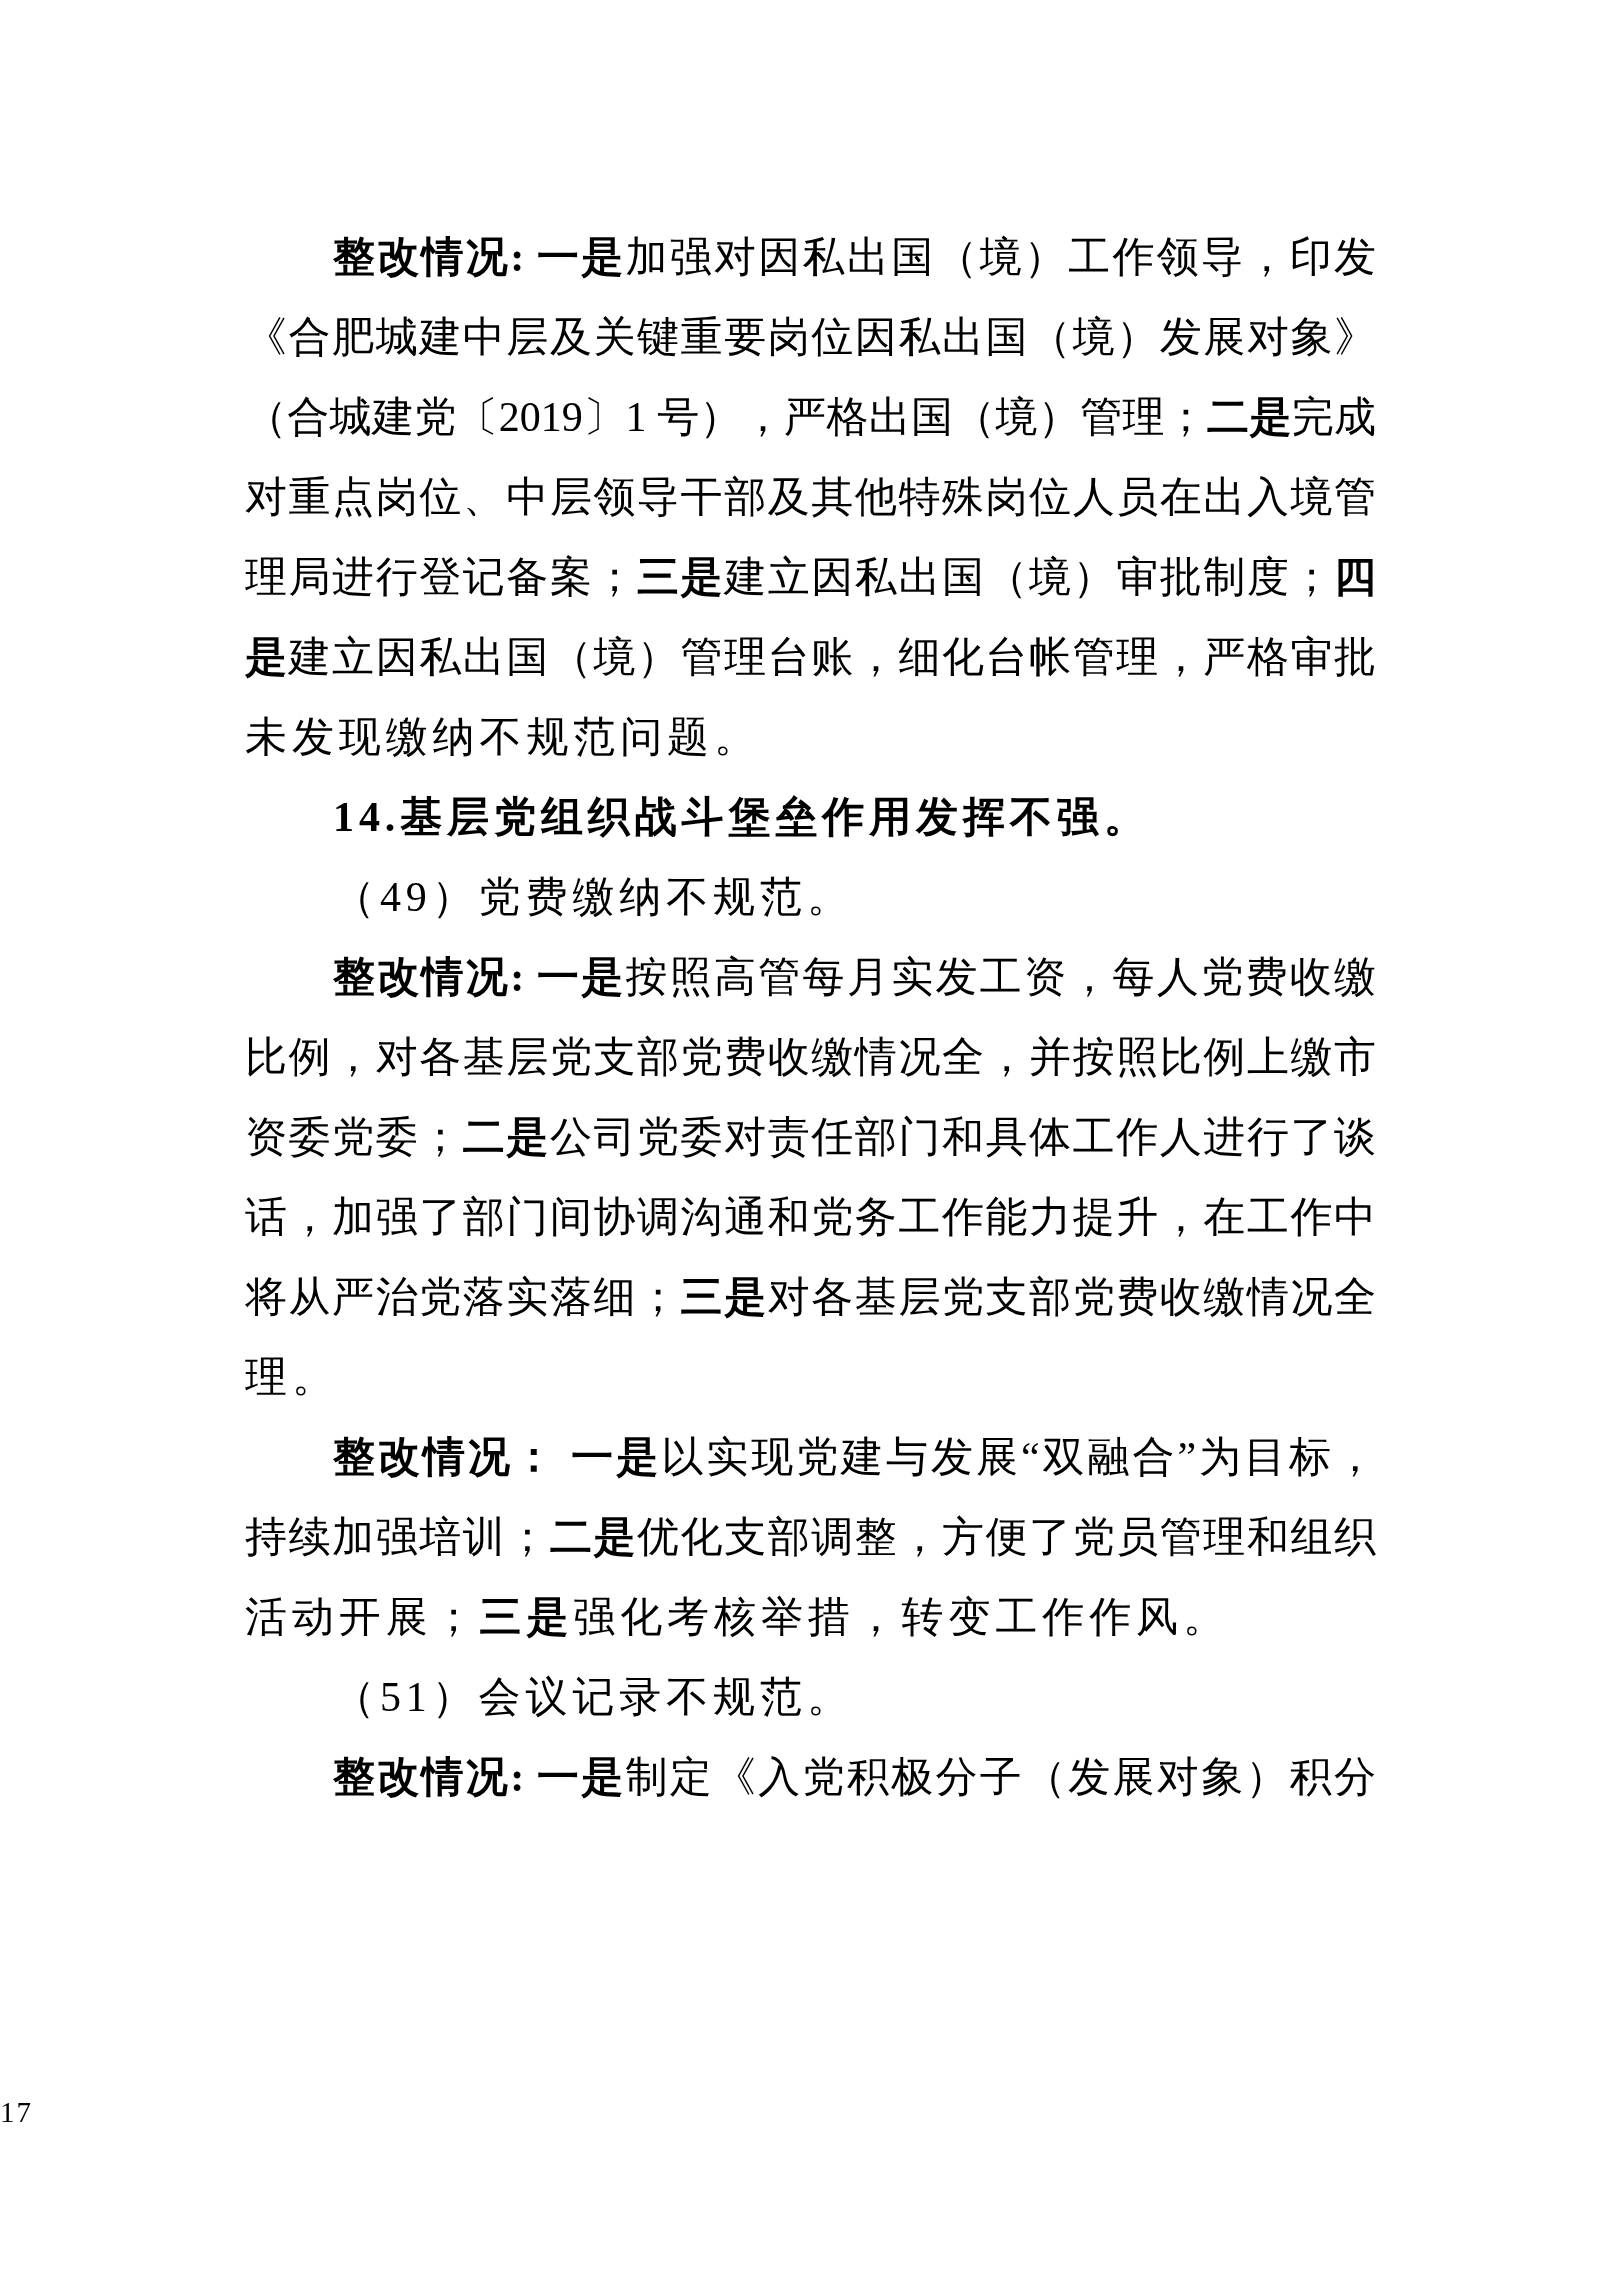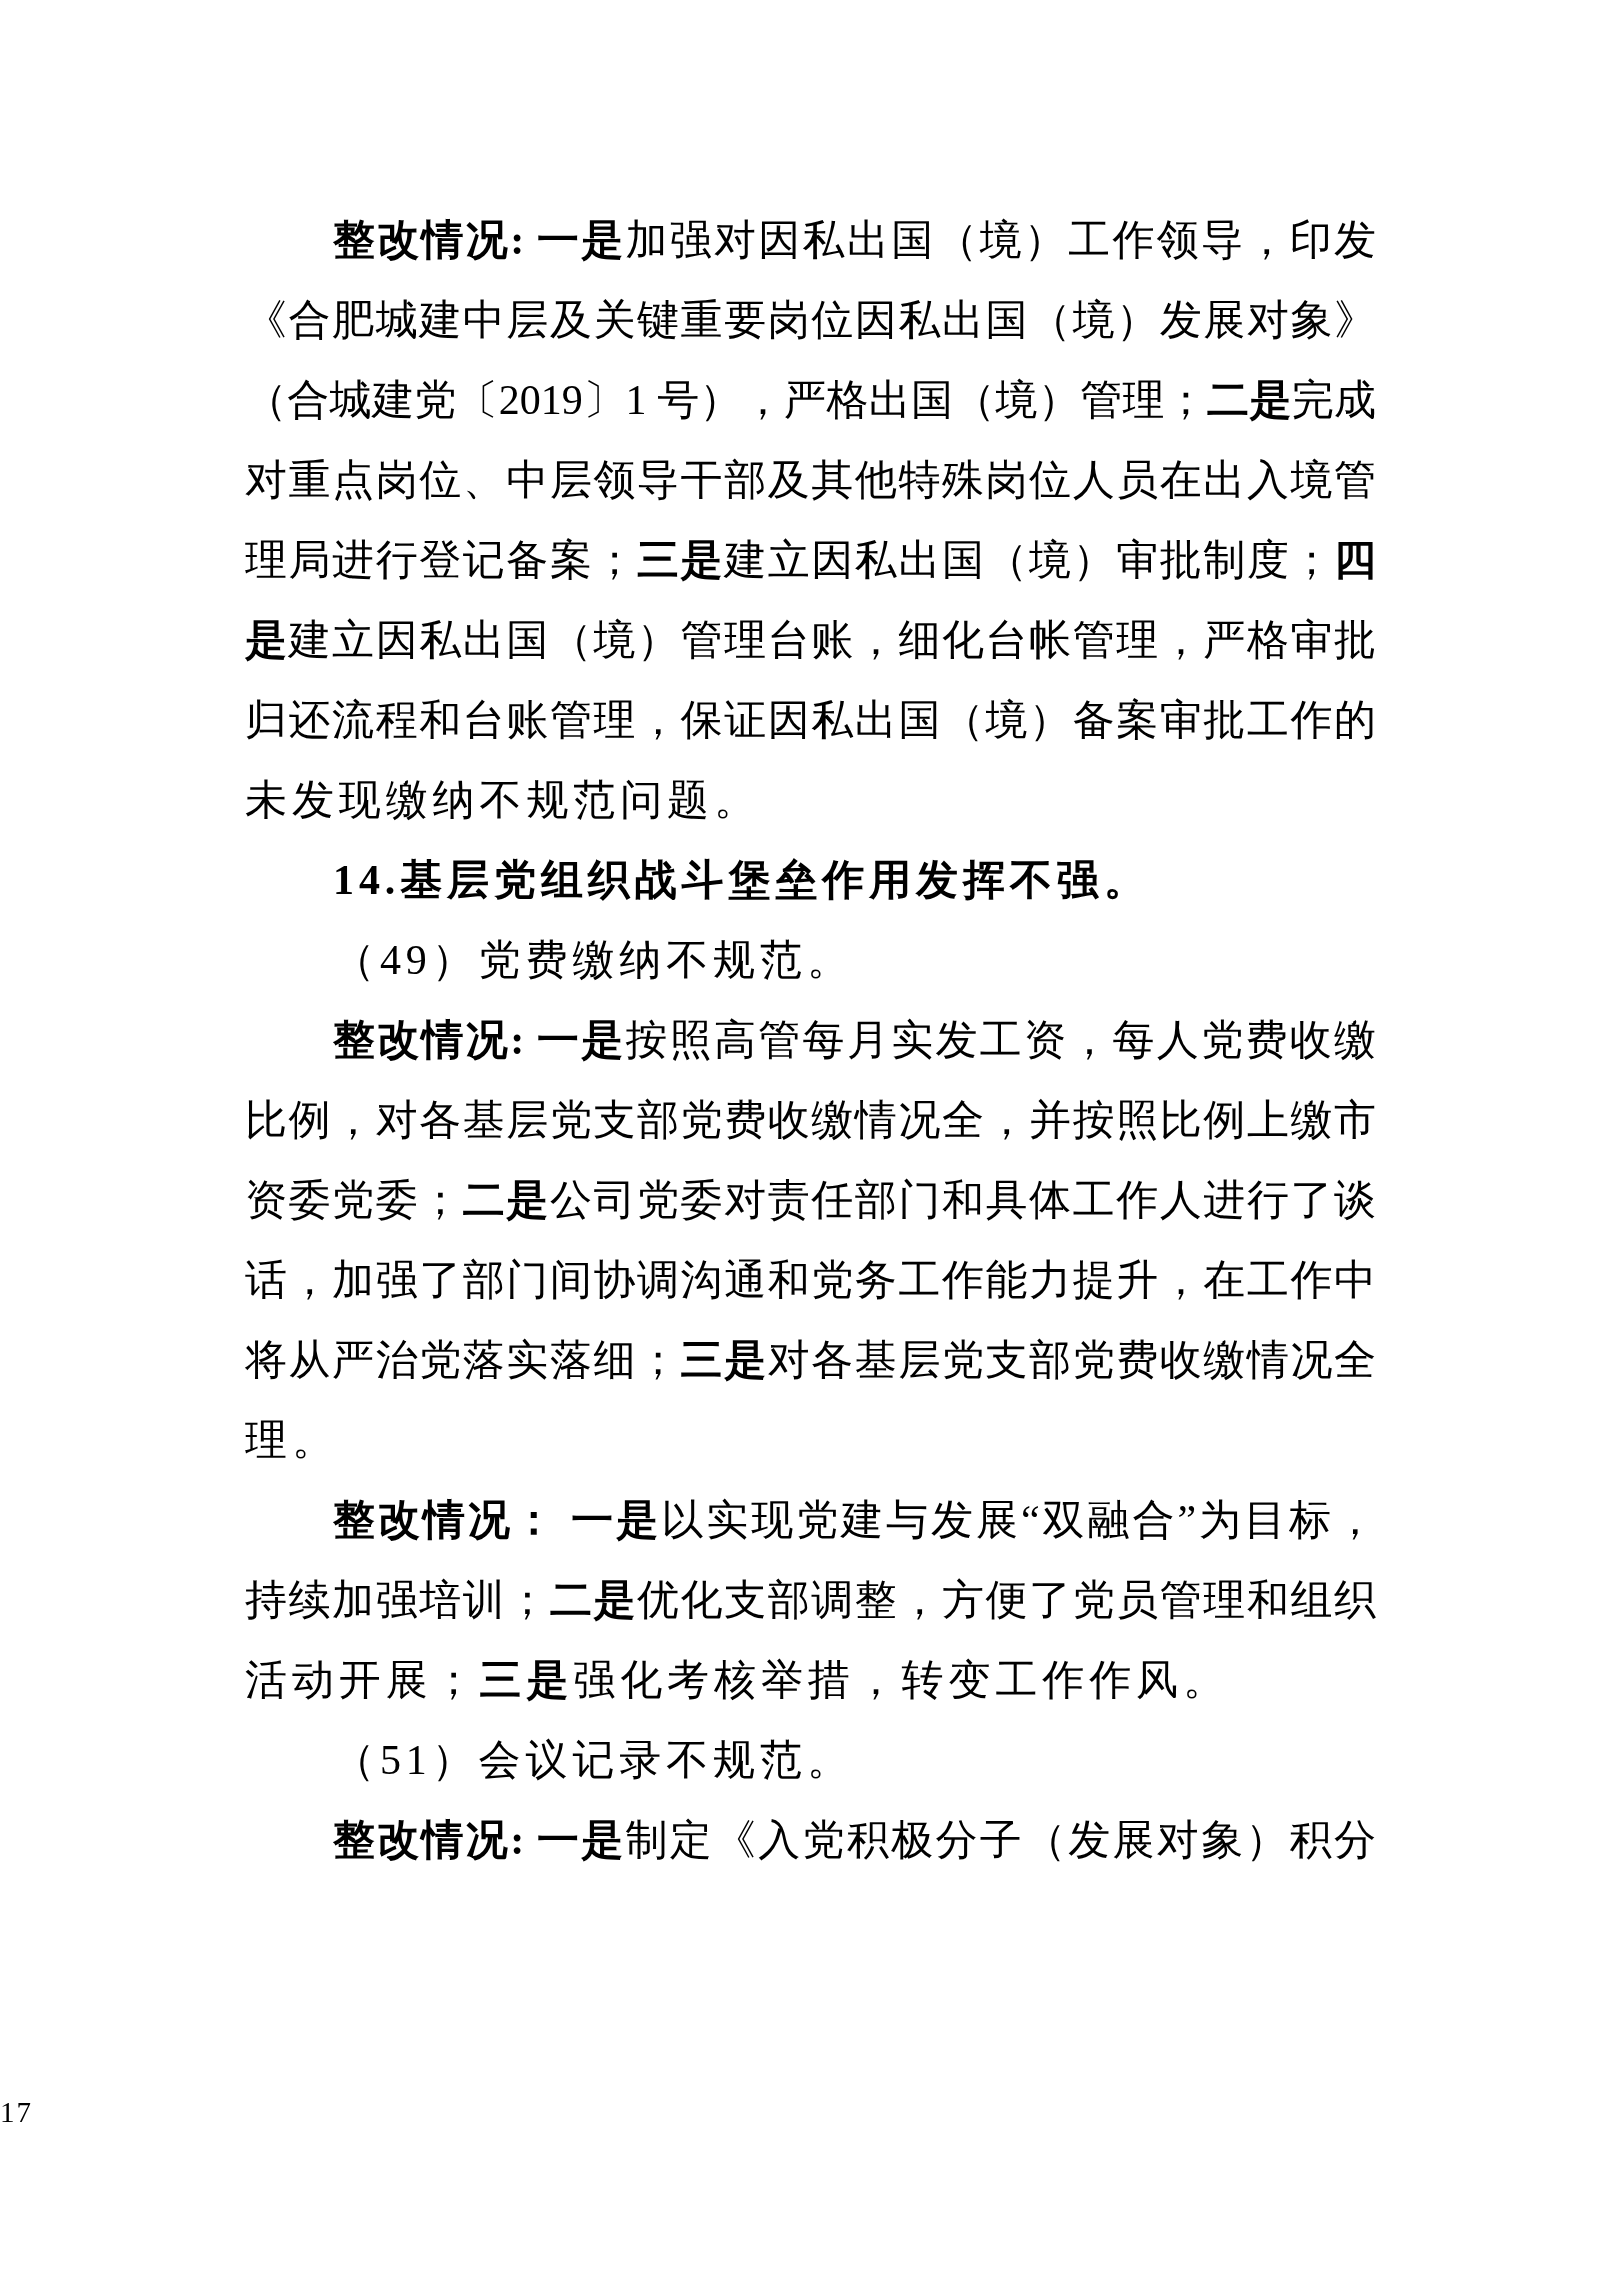--- a/index.html
+++ b/index.html
@@ -9,21 +9,21 @@
     height: 2293px;
     margin: 0 auto;
     background: #ffffff;
     color: #000000;
     font-family: "Liberation Serif", serif;
     overflow: hidden;
   }
   .doc {
     position: absolute;
     left: 245px;
-    top: 200px;
+    top: 217px;
     width: 1131px;
   }
   .line {
     height: 80px;
     line-height: 80px;
     font-size: 42px;
     letter-spacing: 4.9px;
     white-space: normal;
   }
   .line.j {
@@ -53,21 +53,20 @@
 <body>
 
 <div class="page">
   <main class="doc">
       <div class="line j indent"><span class="b">整改情况: 一是</span><span>加强对因私出国（境）工作领导，印发</span></div>
       <div class="line j"><span>《合肥城建中层及关键重要岗位因私出国（境）发展对象》</span></div>
       <div class="line j"><span>（合城建党〔2019〕1 号），严格出国（境）管理；</span><span class="b">二是</span><span>完成</span></div>
       <div class="line j"><span>对重点岗位、中层领导干部及其他特殊岗位人员在出入境管</span></div>
       <div class="line j"><span>理局进行登记备案；</span><span class="b">三是</span><span>建立因私出国（境）审批制度；</span><span class="b">四</span></div>
       <div class="line j"><span class="b">是</span><span>建立因私出国（境）管理台账，细化台帐管理，严格审批</span></div>
-      <div class="line j"><span>归还流程和台账管理，保证因私出国（境）备案审批工作的</span></div>
       <div class="line"><span>未发现缴纳不规范问题。</span></div>
       <div class="line indent"><span class="b">14.基层党组织战斗堡垒作用发挥不强。</span></div>
       <div class="line indent"><span>（49）党费缴纳不规范。</span></div>
       <div class="line j indent"><span class="b">整改情况: 一是</span><span>按照高管每月实发工资，每人党费收缴</span></div>
       <div class="line j"><span>比例，对各基层党支部党费收缴情况全，并按照比例上缴市国</span></div>
       <div class="line j"><span>资委党委；</span><span class="b">二是</span><span>公司党委对责任部门和具体工作人进行了谈</span></div>
       <div class="line j"><span>话，加强了部门间协调沟通和党务工作能力提升，在工作中</span></div>
       <div class="line j"><span>将从严治党落实落细；</span><span class="b">三是</span><span>对各基层党支部党费收缴情况全</span></div>
       <div class="line"><span>理。</span></div>
       <div class="line j indent"><span class="b">整改情况： 一是</span><span>以实现党建与发展“双融合”为目标，</span></div>

